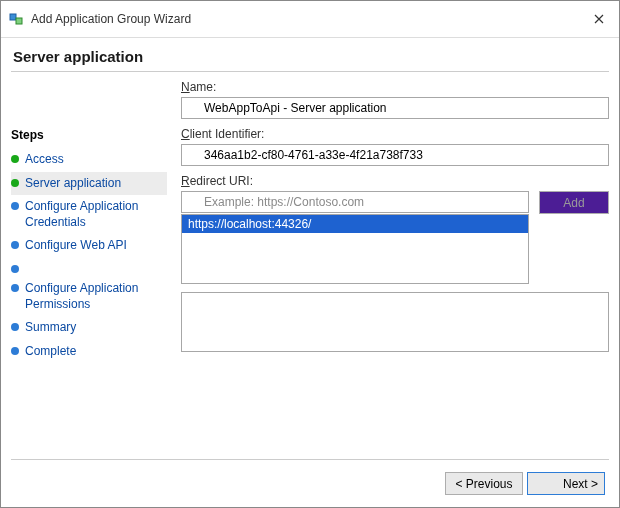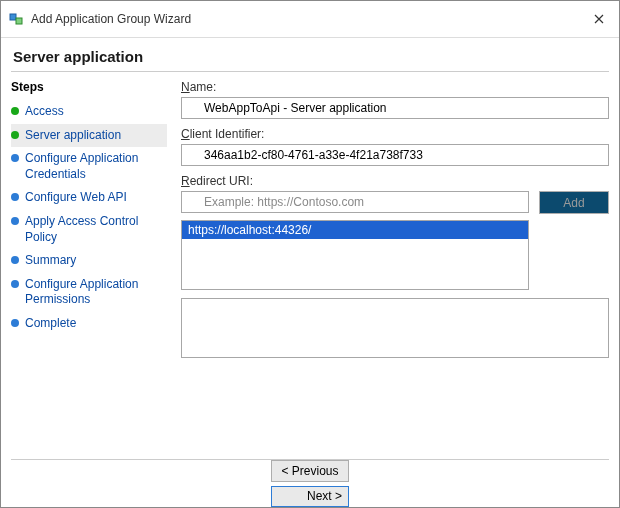--- a/index.html
+++ b/index.html
@@ -44,20 +44,21 @@
   .body {
     flex: 1;
     display: flex;
     border-top: 1px solid #ccc;
     margin: 0 10px;
     overflow: hidden;
   }
   .sidebar {
     width: 160px;
     padding: 8px 4px 8px 0;
+    margin-top: 48px;
   }
   .sidebar .steps-title {
     font-weight: bold;
     font-size: 12px;
     padding: 0 0 6px 0;
   }
   .step {
     display: flex; align-items: flex-start;
     gap: 6px;
     padding: 4px 2px 4px 0;
@@ -103,29 +104,29 @@
   .btncol { width: 70px; display: flex; flex-direction: column; gap: 6px; }
   .btn {
     height: 23px;
     border: 1px solid #adadad;
     background: #e9e9e9;
     font-family: inherit;
     font-size: 12px;
     cursor: default;
     padding: 0 6px;
   }
-  .btn:disabled { color: #9a9a9a; background: #0c4a6e; }
+  .btn:disabled { color: #9a9a9a; background: #4c1d95; }
   .btn.primary { border: 1px solid #2d7cd6; text-align: right; }
   .listbox {
     width: 100%;
     height: 70px;
     border: 1px solid #a7a7a7;
     background: #fff;
     overflow: auto;
-    margin-top: 7px;
+    margin-top: 1px;
   }
   .listitem {
     padding: 2px 6px;
     font-size: 12px;
     cursor: default;
   }
   .listitem.selected {
     background: #1e62d0;
     color: #fff;
   }
@@ -138,21 +139,20 @@
     font-size: 12px;
     padding: 4px 6px;
   }
   .footer {
     height: 48px;
     border-top: 1px solid #ccc;
     margin: 0 10px;
     display: flex; align-items: center; justify-content: flex-end;
     gap: 4px;
     padding: 0 4px;
-    flex-direction: column;
   }
   .footer .btn { width: 78px; }
 </style>
 </head>
 <body>
 
 <div class="window">
 
   <div class="titlebar">
     <span class="icon">
@@ -187,29 +187,28 @@
           <div class="step">
             <span class="bullet todo"></span>
             <span class="lbl">Configure Application Credentials</span>
           </div>
           <div class="step">
             <span class="bullet todo"></span>
             <span class="lbl">Configure Web API</span>
           </div>
           <div class="step">
             <span class="bullet todo"></span>
-            <span class="lbl">Apply Access Control Policy</span>
+          </div>
+          <div class="step">
+            <span class="bullet todo"></span>
+            <span class="lbl">Configure Application Permissions</span>
           </div>
           <div class="step">
             <span class="bullet todo"></span>
             <span class="lbl">Summary</span>
-          </div>
-          <div class="step">
-            <span class="bullet todo"></span>
-            <span class="lbl">Configure Application Permissions</span>
           </div>
           <div class="step">
             <span class="bullet todo"></span>
             <span class="lbl">Complete</span>
           </div>
         </div>
     </div>
 
     <div class="main">
 

